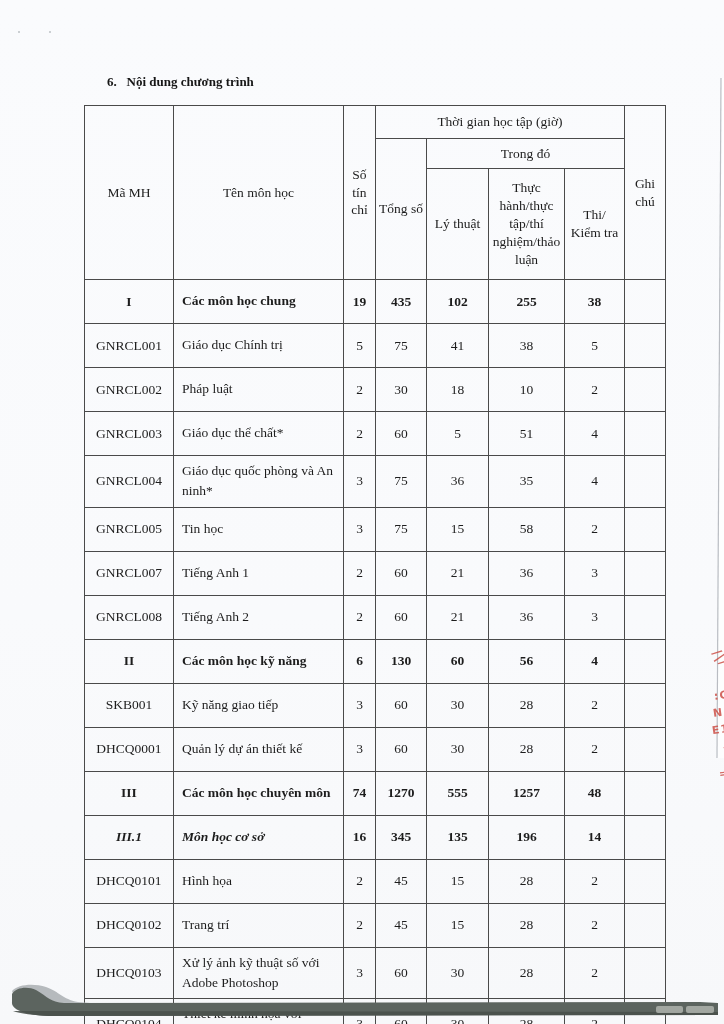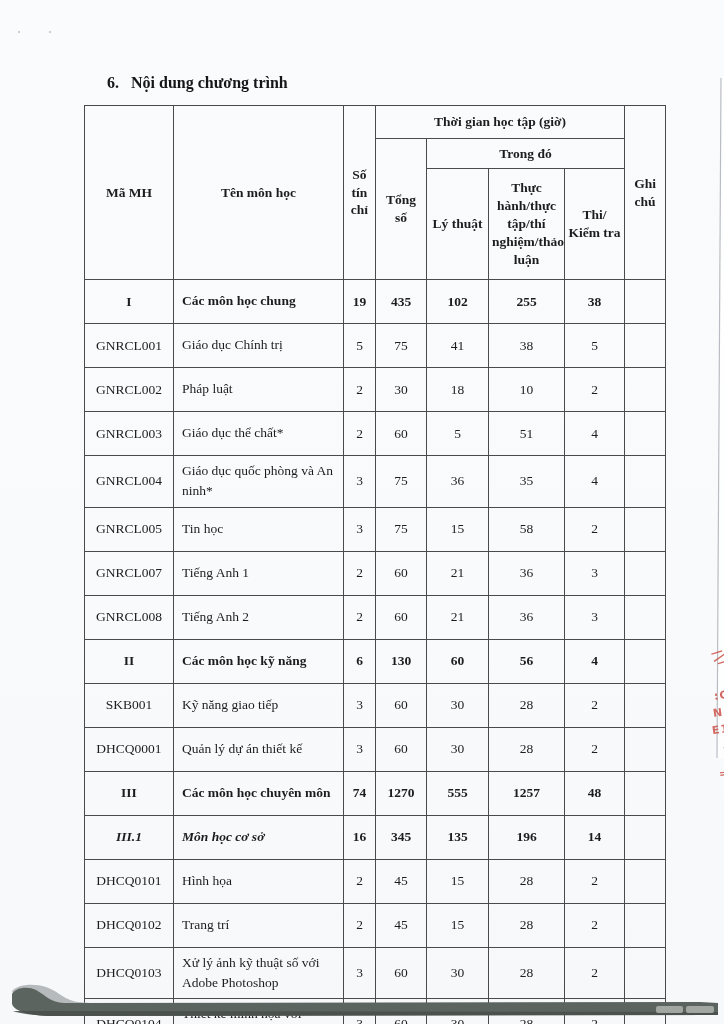--- a/index.html
+++ b/index.html
@@ -8,35 +8,35 @@
     font-family:"Liberation Serif","DejaVu Serif",serif;
     background:#fff;
   }
   .page{
     position:relative;width:724px;height:1024px;overflow:hidden;
     background:linear-gradient(180deg,#fafbfd 0%,#f9fafc 60%,#f7f8fa 100%);
     color:#1f1f1f;
   }
   .doc-title{
     position:absolute;left:107px;top:74px;
-    font-size:16px;font-weight:bold;white-space:pre;color:#161616;
+    font-size:13px;font-weight:bold;white-space:pre;color:#161616;
   }
   table.curriculum{
     position:absolute;left:84px;top:105px;width:581px;
     border-collapse:collapse;table-layout:fixed;
     border:1.5px solid #3d3d3d;
   }
   .curriculum th,.curriculum td{
     border:1px solid #4a4a4a;
     font-size:13.5px;line-height:1.32;
     vertical-align:middle;text-align:center;
     padding:2px 3px;color:#1d1d1d;
     overflow:hidden;
   }
-  .curriculum thead th{font-weight:bold;}
+  .curriculum thead th{font-weight:normal;}
   .curriculum thead tr:nth-child(1){height:33px;}
   .curriculum thead tr:nth-child(2){height:30px;}
   .curriculum thead tr:nth-child(3){height:111px;}
   .curriculum tbody td{height:33px;}
   .curriculum td.name{
     text-align:left;padding:5px 6px 5px 8px;line-height:1.5;
   }
   tr.section td{font-weight:bold;}
   tr.section-italic td{font-weight:bold;margin-left:16px;}
   tr.section-italic td.code,

